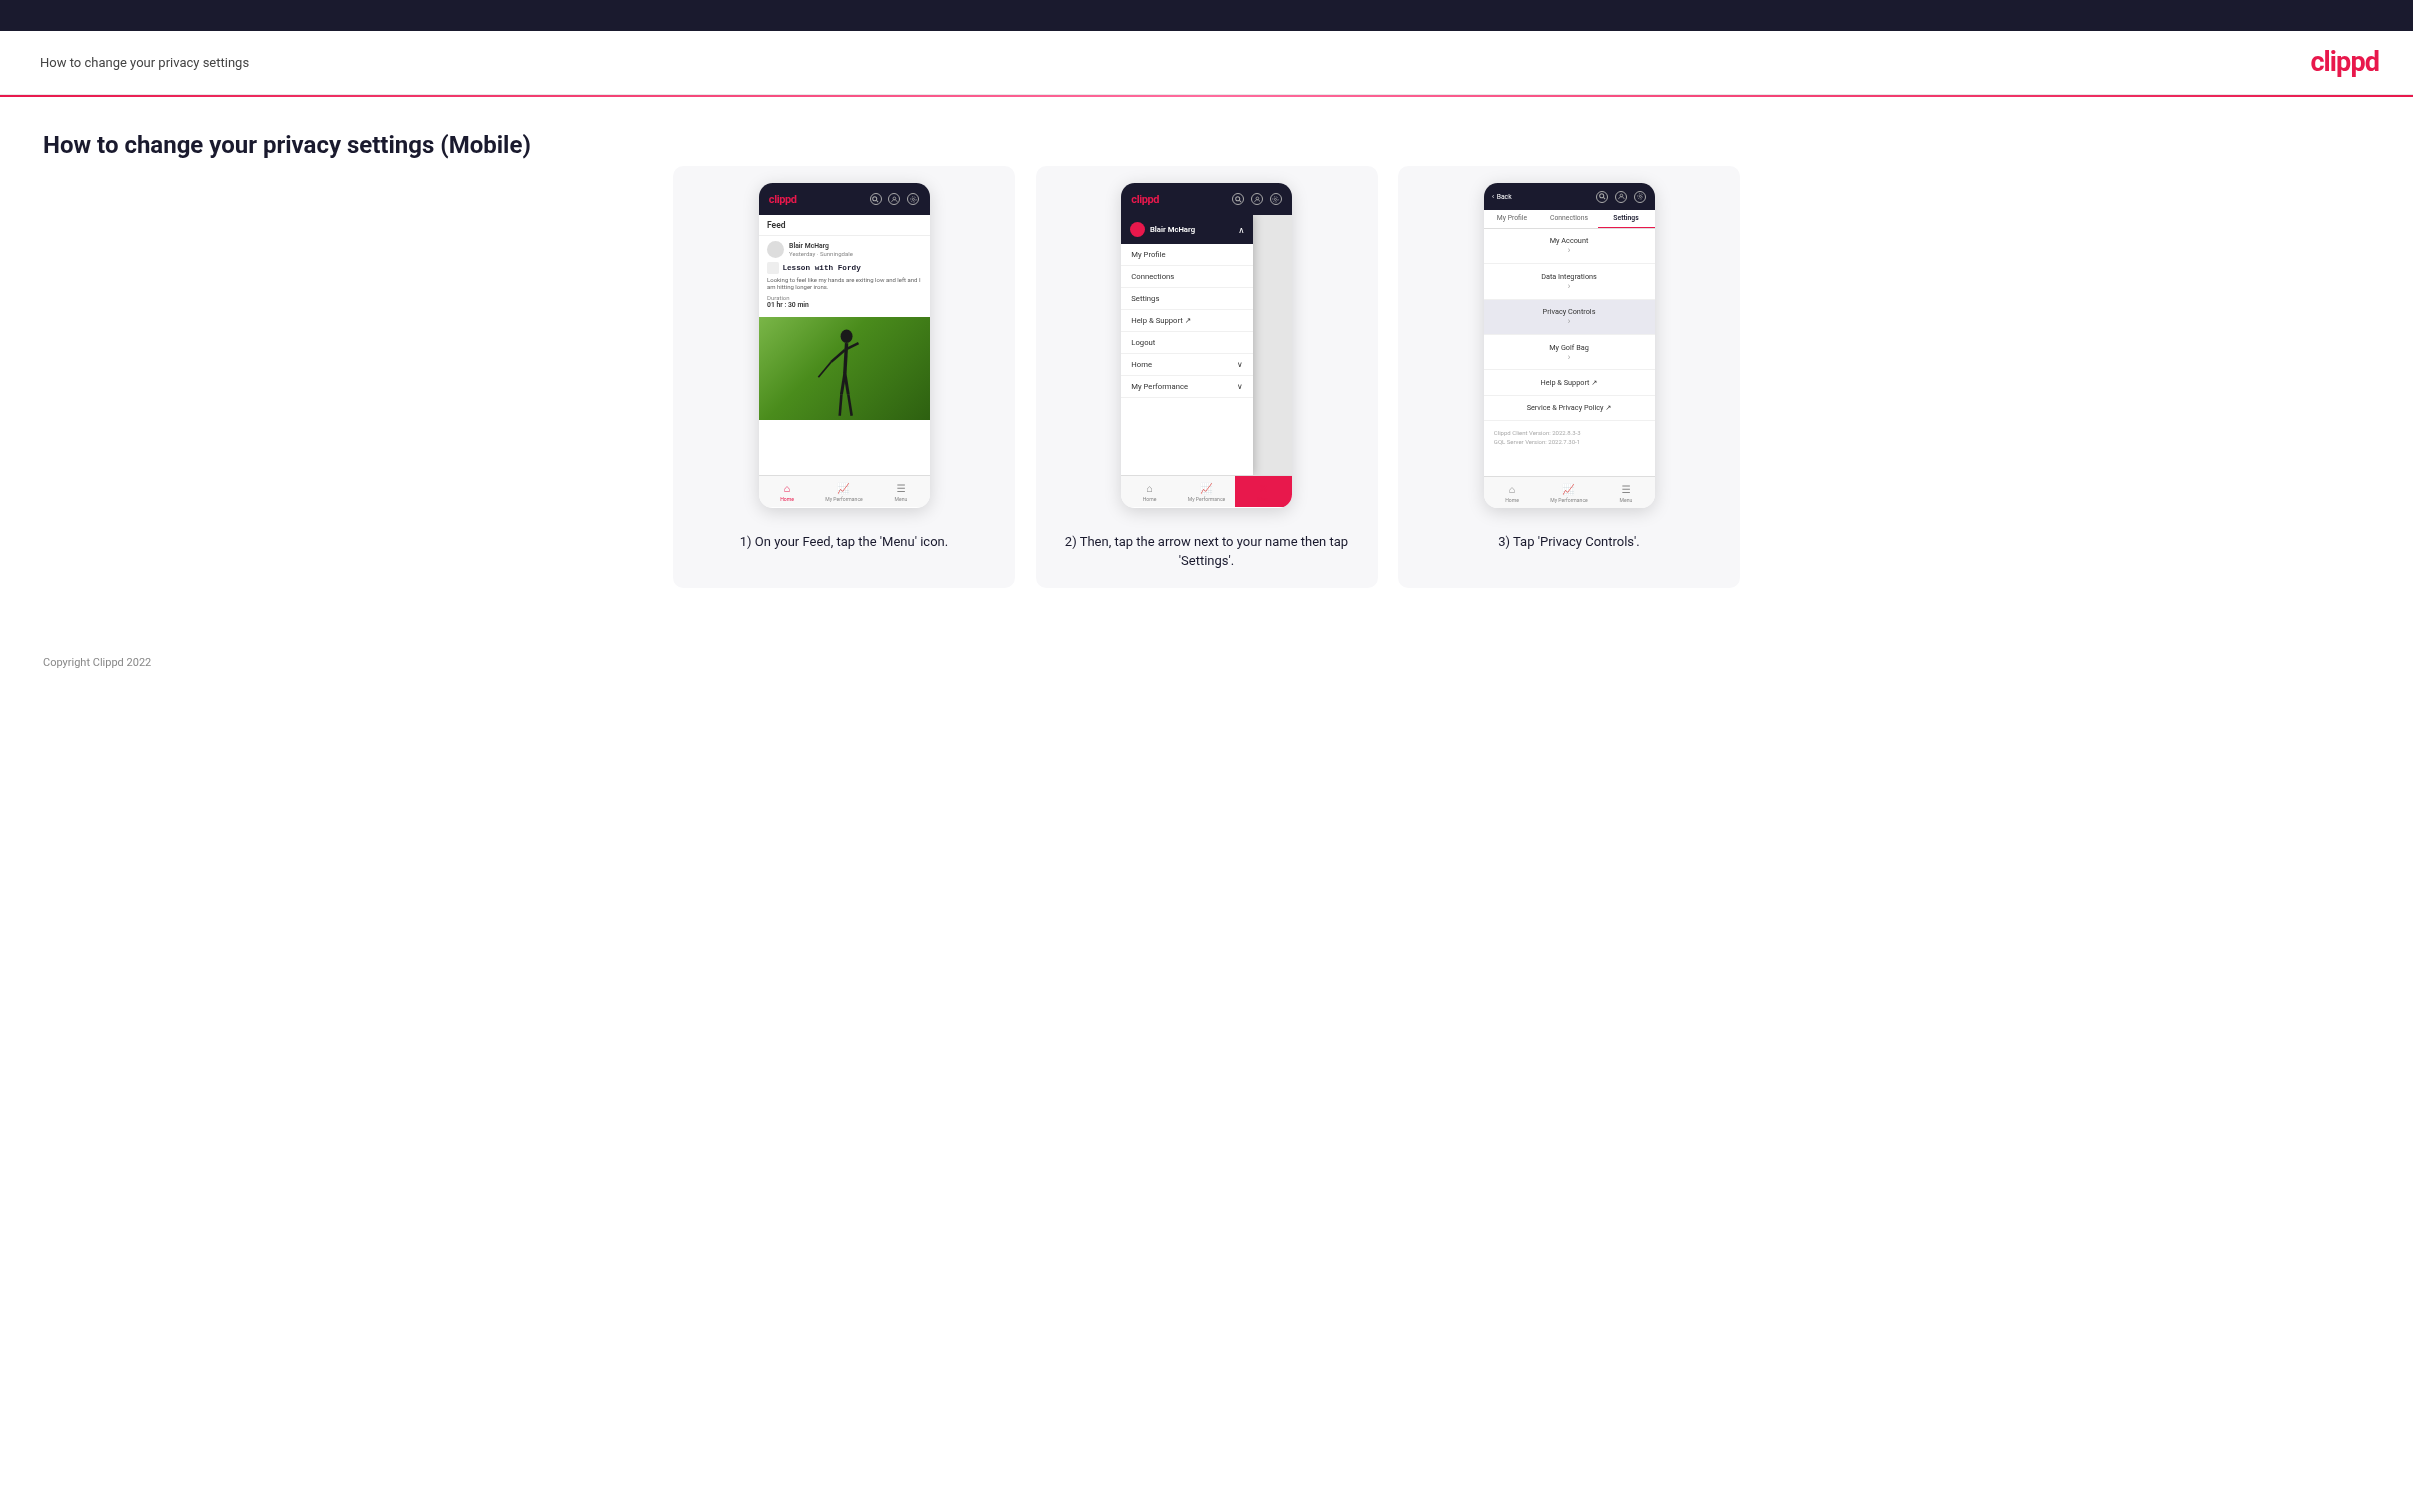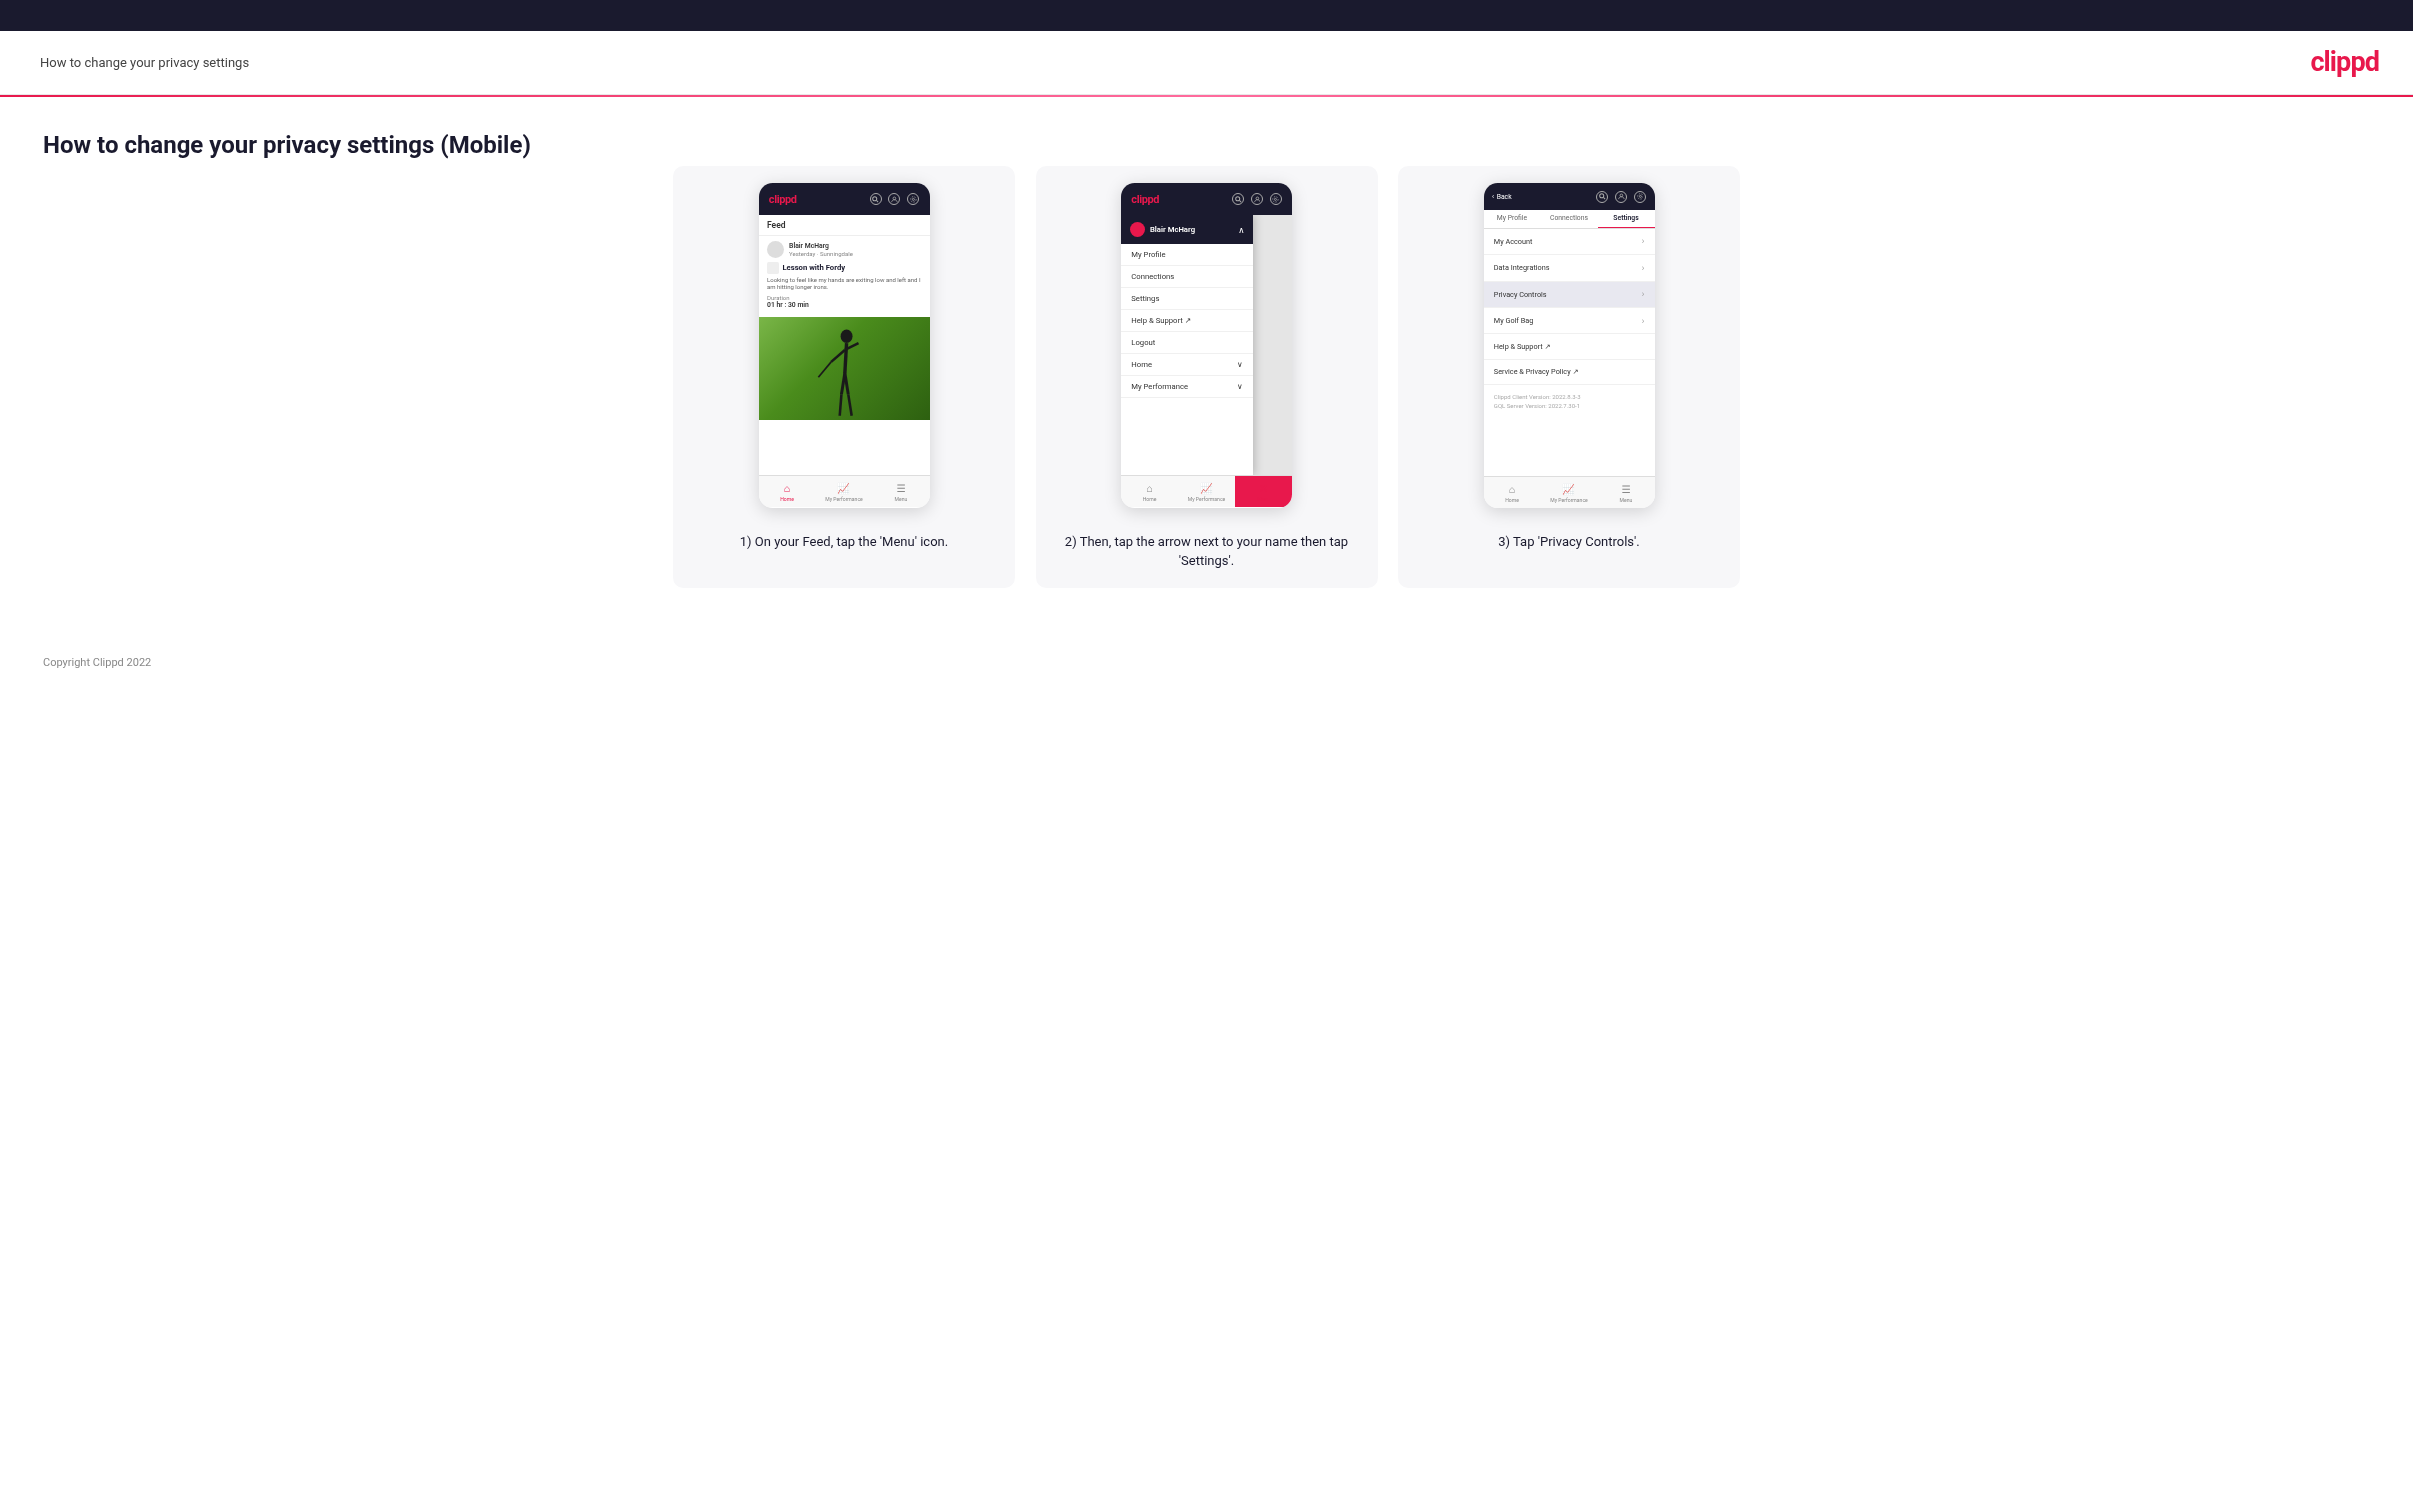--- a/index.html
+++ b/index.html
@@ -176,20 +176,21 @@
     .author-sub {
       font-size: 6px;
       color: #888;
     }
 
     .post-icon-row {
       display: flex;
       align-items: center;
       gap: 3.4px;
       margin-bottom: 1.7px;
+      font-family: Liberation Mono, monospace;
     }
 
     .golf-icon {
       width: 12px;
       height: 12px;
       background: #eee;
       border-radius: 1.7px;
     }
 
     .post-title {
@@ -371,20 +372,21 @@
     }
 
     .settings-item {
       display: flex;
       align-items: center;
       justify-content: space-between;
       padding: 7.7px 10.3px;
       border-bottom: 0.9px solid #f0f0f0;
       font-size: 7.3px;
       color: #333;
+      flex-direction: column;
     }
 
     .settings-chevron {
       color: #999;
       font-size: 8.5px;
     }
 
     .settings-version {
       padding: 6.8px 10.3px;
       font-size: 6px;

